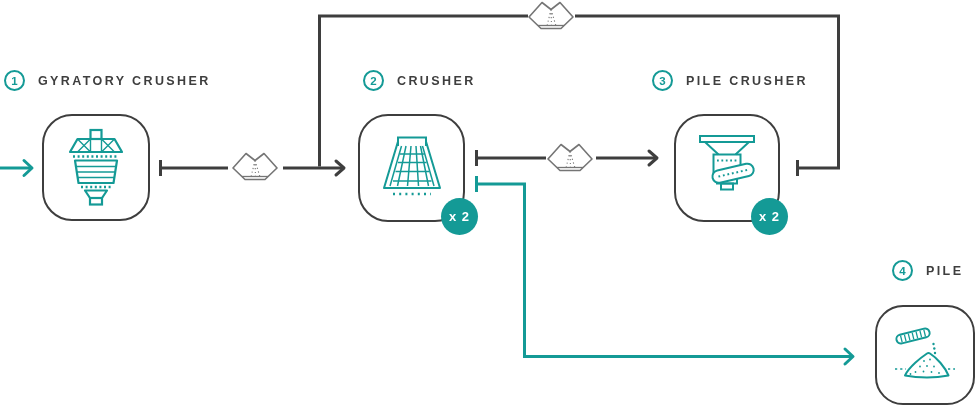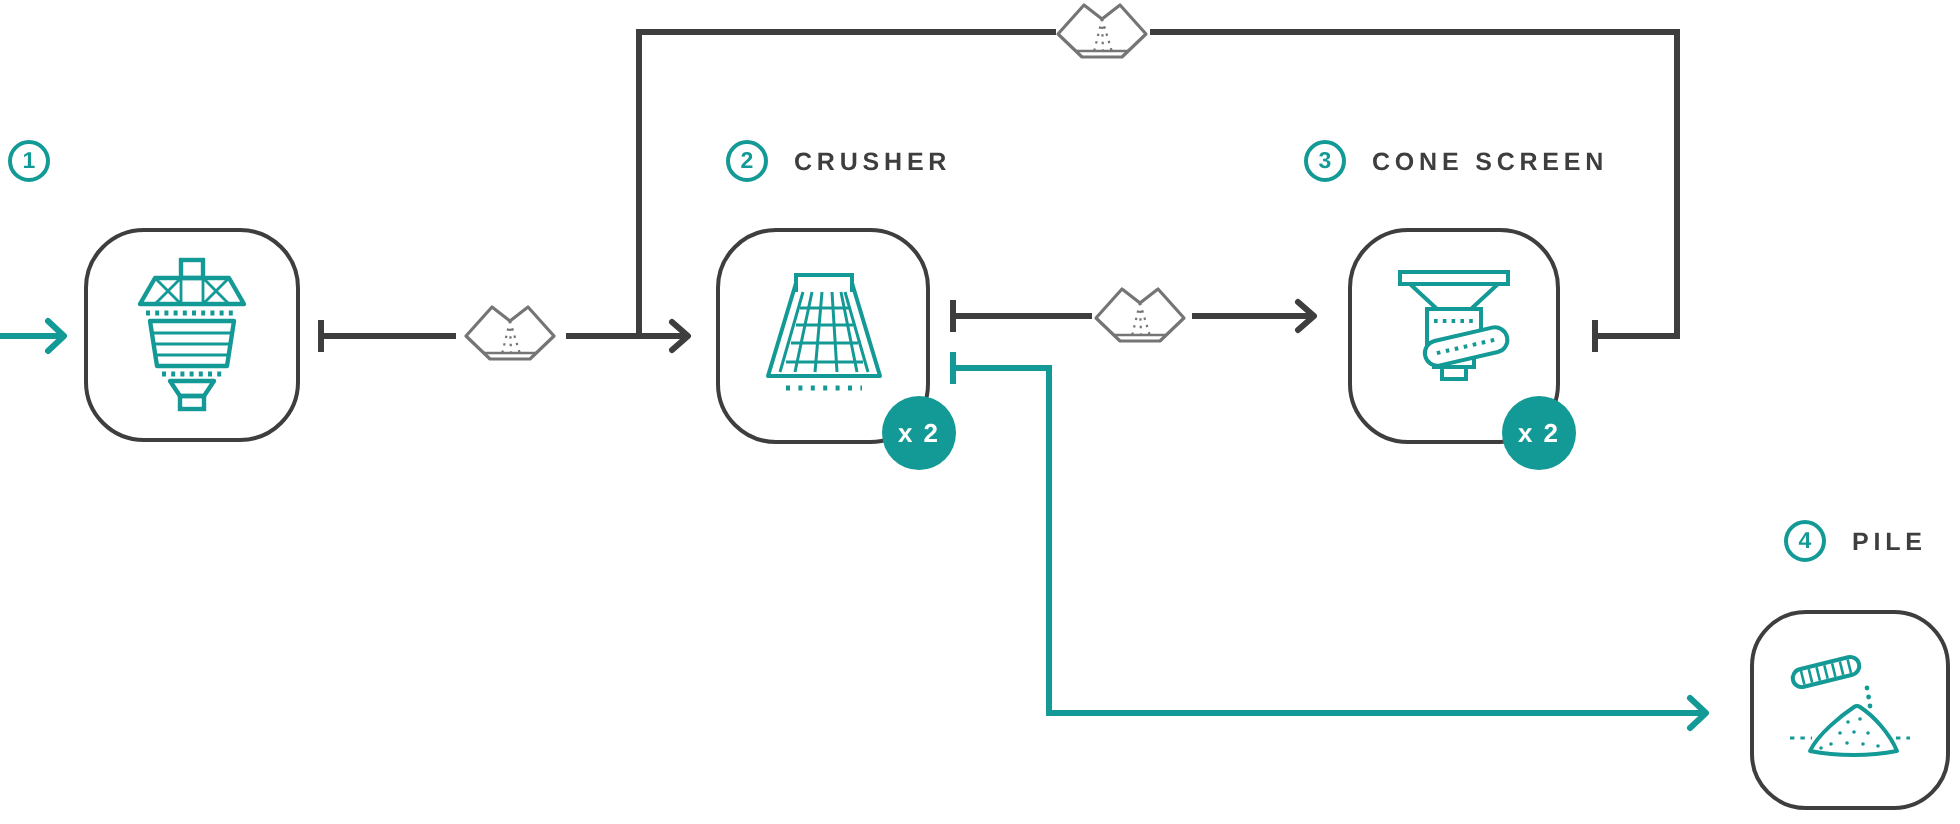--- a/index.html
+++ b/index.html
@@ -92,20 +92,21 @@
       <path class="w-teal arrowhead" d="M845,349 L853,356.5 L845,364"></path>
     </g>
 
     <use href="#rock-shape" x="231" y="149" width="48" height="36"></use>
     <use href="#rock-shape" x="546" y="140" width="48" height="36"></use>
     <use href="#rock-shape" x="527" y="-2" width="48" height="36"></use>
   </svg>
 
   <div class="node-label" style="left:4px; top:70px;">
     <span class="num-circle">1</span>
+    <span class="label-text">GYRATORY CRUSHER</span>
   </div>
   <div class="box" style="left:42px; top:114px; width:108px; height:107px;">
     <svg class="node-icon" width="64" height="80" viewBox="0 0 64 80" stroke-width="2.2">
       <rect x="26.5" y="2" width="11" height="9"></rect>
       <path d="M6,24 L13.5,11 H50.5 L58,24 Z" stroke-linejoin="round"></path>
       <path stroke-width="1.4" d="M26.5,11 V24 M37.5,11 V24 M13.5,11 L26.5,24 M26.5,11 L13.5,24 M37.5,11 L50.5,24 M50.5,11 L37.5,24"></path>
       <path stroke-width="2.4" stroke-dasharray="2,2.6" d="M9,28.5 H55"></path>
       <path d="M11,32.5 H53 L49.5,55 H14.5 Z" stroke-linejoin="round"></path>
       <path stroke-width="1.6" d="M11.8,38.5 H52.2 M12.6,44 H51.4 M13.6,49.5 H50.4"></path>
       <path stroke-width="2.4" stroke-dasharray="2,2.6" d="M17,59 H47"></path>
@@ -125,21 +126,21 @@
       <path stroke-width="1.5" d="M21.5,14 L10,54 M42.5,14 L54,54"></path>
       <path stroke-width="1.5" d="M26,14 L17.5,54 M31,14 L27.5,54 M36,14 L38.5,54 M40.5,14 L48.5,54"></path>
       <path stroke-width="1.5" d="M20,22 H44.5 M18,30.5 H46.5 M15.5,39.5 H49 M13,49 H51.5"></path>
       <path stroke-width="2.4" stroke-dasharray="2,4.2" d="M13,62 H51"></path>
     </svg>
   </div>
   <div class="x2-badge" style="left:441px; top:198px;">x 2</div>
 
   <div class="node-label" style="left:652px; top:70px;">
     <span class="num-circle">3</span>
-    <span class="label-text">CONE SCREEN</span>
+    <span class="label-text">PILE CRUSHER</span>
   </div>
   <div class="box" style="left:674px; top:114px; width:106px; height:108px;">
     <svg class="node-icon" width="64" height="80" viewBox="0 0 64 80" stroke-width="2">
       <rect x="5" y="8" width="54" height="6"></rect>
       <path d="M10,14 L23.5,26.5 M54,14 L40.5,26.5"></path>
       <rect x="18.5" y="26.5" width="27" height="21"></rect>
       <path stroke-width="2" stroke-dasharray="1.8,2.6" d="M22,32.5 H42"></path>
       <rect x="22" y="47.5" width="20" height="8"></rect>
       <rect x="26" y="55.5" width="12" height="6"></rect>
       <g transform="rotate(-13 38 45)">

